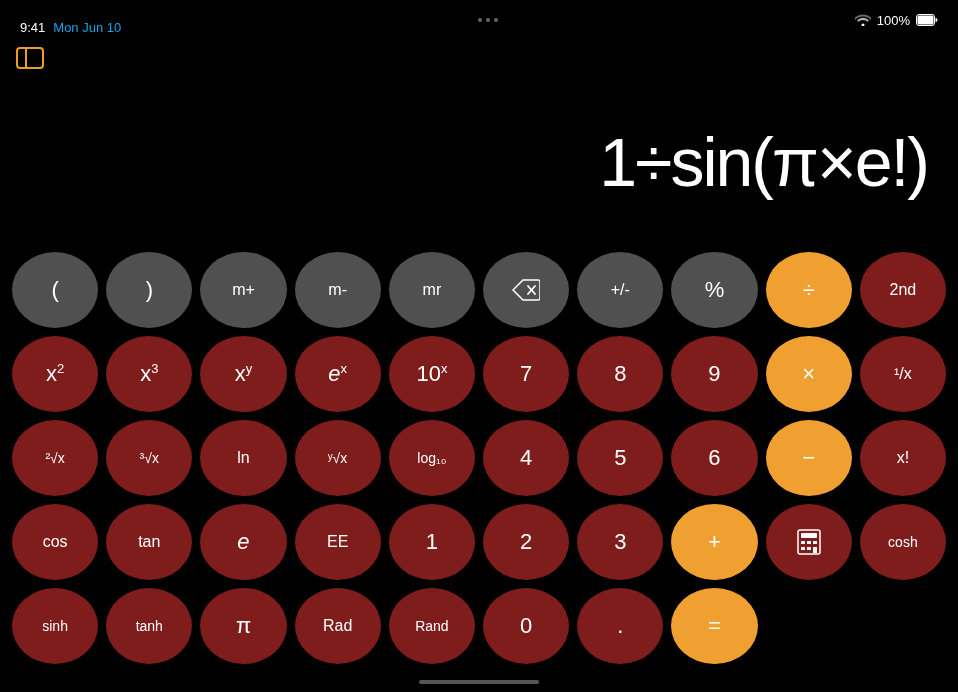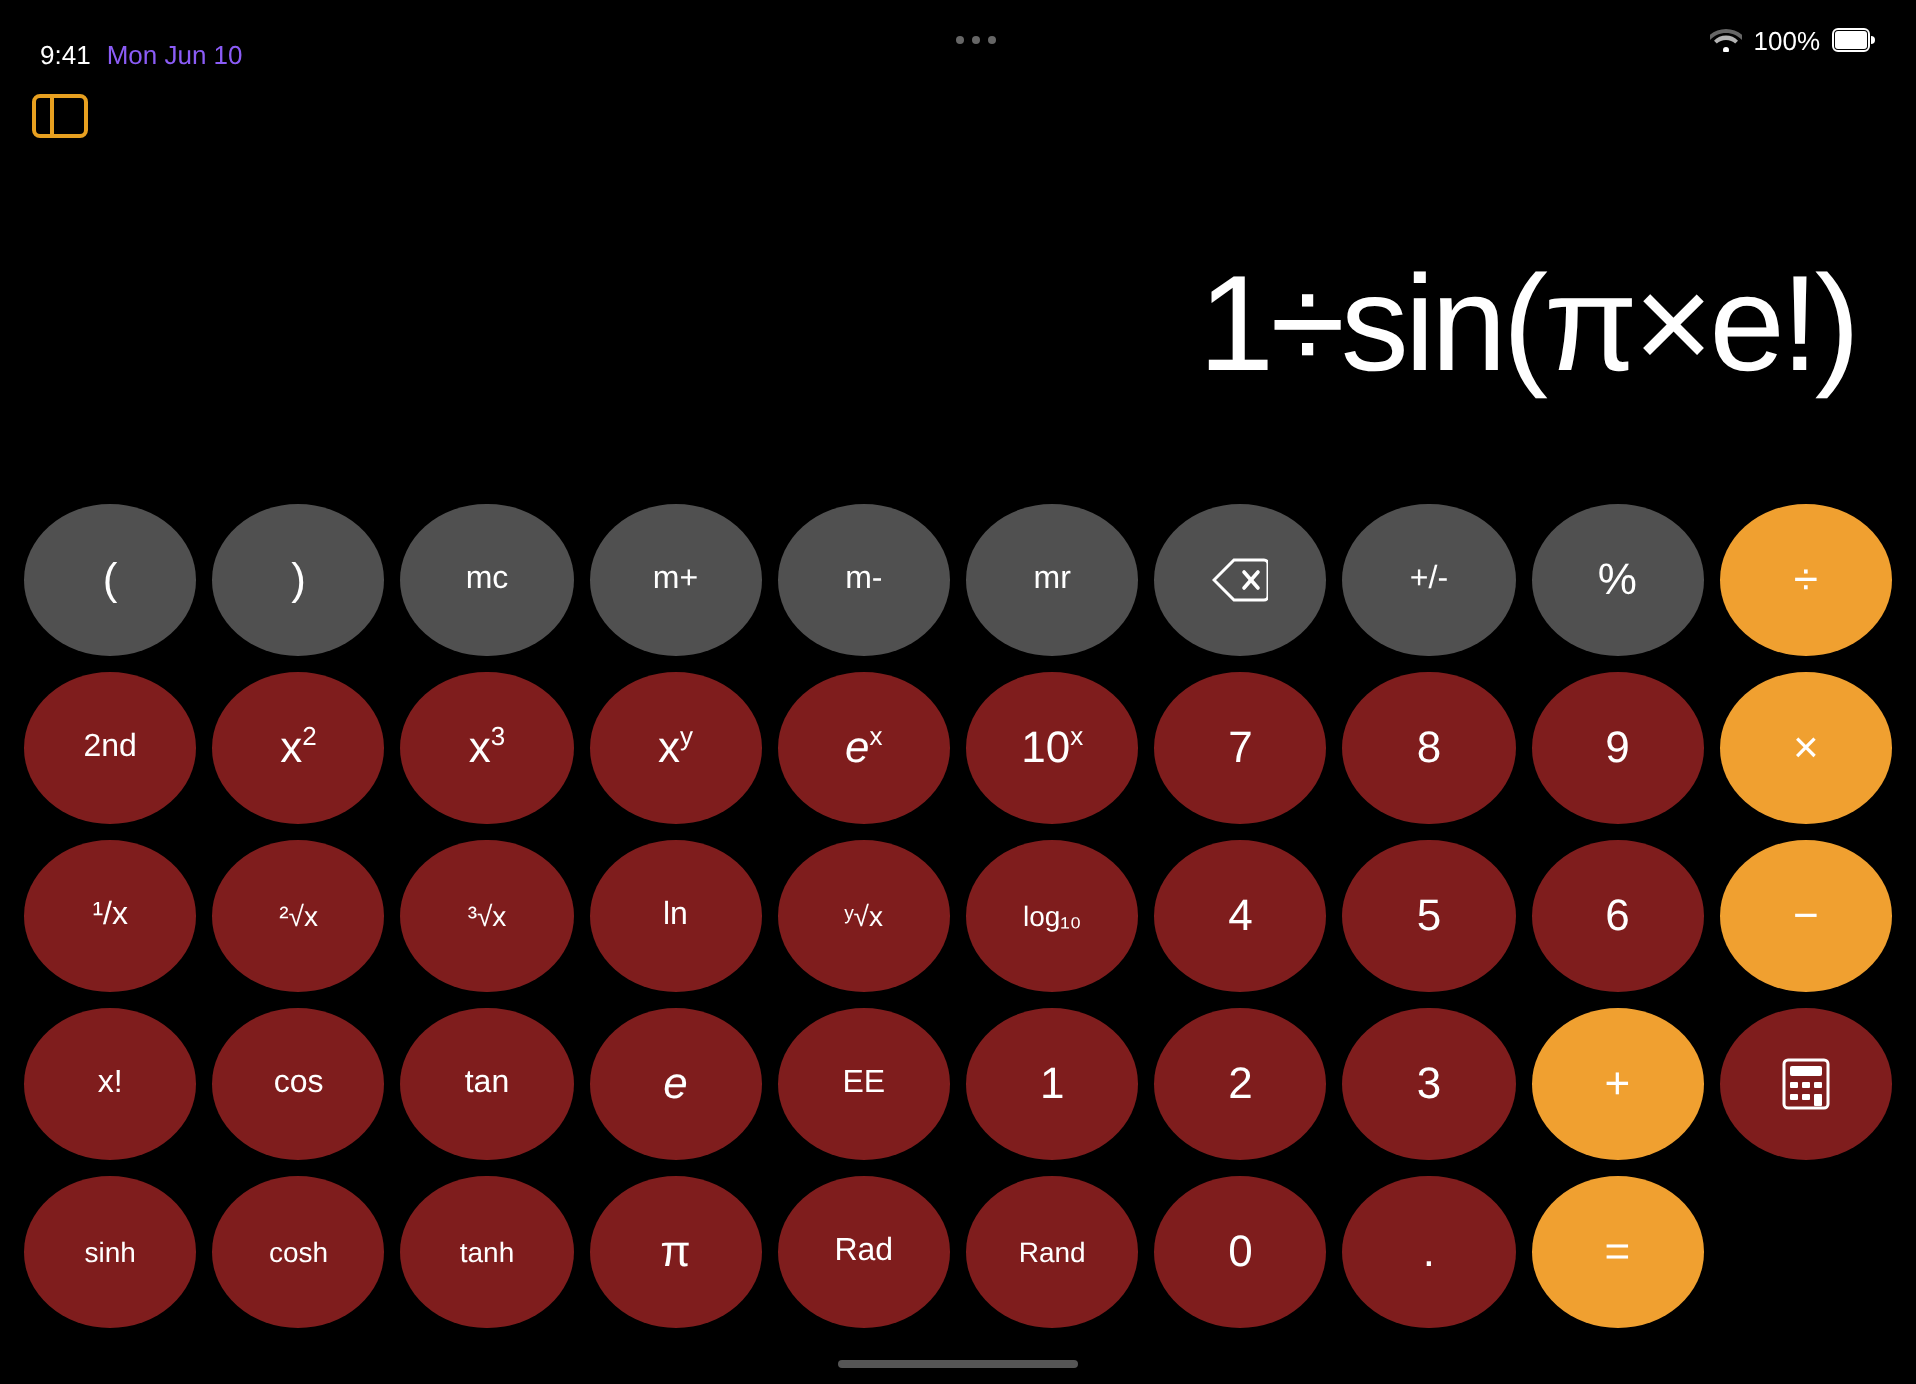--- a/index.html
+++ b/index.html
@@ -157,21 +157,21 @@
       background: #555;
       border-radius: 2px;
     }
   </style>
 </head>
 <body>
 
 <div class="status-bar">
   <div style="display:flex;align-items:center;gap:8px;">
     <span class="status-time">9:41</span>
-    <span class="status-time" style="font-size:13px;color:#8b5cf6;">Mon Jun 10</span>
+    <span class="status-time" style="font-size:13px;color:#0ea5e9;">Mon Jun 10</span>
   </div>
   <div class="status-center">
     <div class="status-dot"></div>
     <div class="status-dot"></div>
     <div class="status-dot"></div>
   </div>
   <div class="status-right">
 
     <svg width="16" height="12" viewBox="0 0 16 12" fill="white">
       <path d="M8 9.5a1.5 1.5 0 1 1 0 3 1.5 1.5 0 0 1 0-3z"></path>
@@ -197,23 +197,20 @@
 </div>
 
 <div class="calc-container">
   <div class="btn-grid">
 
     <button class="btn dark-gray">
       <span>(</span>
     </button>
     <button class="btn dark-gray">
       <span>)</span>
-    </button>
-    <button class="btn dark-gray">
-      <span class="btn-text-sm">mc</span>
     </button>
     <button class="btn dark-gray">
       <span class="btn-text-sm">m+</span>
     </button>
     <button class="btn dark-gray">
       <span class="btn-text-sm">m-</span>
     </button>
     <button class="btn dark-gray">
       <span class="btn-text-sm">mr</span>
     </button>
@@ -332,24 +329,24 @@
         <rect x="6" y="5" width="16" height="5" rx="1" fill="white"></rect>
         <rect x="6" y="13" width="4" height="3" rx="0.5" fill="white"></rect>
         <rect x="12" y="13" width="4" height="3" rx="0.5" fill="white"></rect>
         <rect x="18" y="13" width="4" height="3" rx="0.5" fill="white"></rect>
         <rect x="6" y="19" width="4" height="3" rx="0.5" fill="white"></rect>
         <rect x="12" y="19" width="4" height="3" rx="0.5" fill="white"></rect>
         <rect x="18" y="19" width="4" height="6" rx="0.5" fill="white"></rect>
       </svg>
     </button>
     <button class="btn">
+      <span class="btn-text-xs">cosh</span>
+    </button>
+    <button class="btn">
       <span class="btn-text-xs">sinh</span>
-    </button>
-    <button class="btn">
-      <span class="btn-text-xs">cosh</span>
     </button>
     <button class="btn">
       <span class="btn-text-xs">tanh</span>
     </button>
     <button class="btn">
       <span>π</span>
     </button>
     <button class="btn">
       <span class="btn-text-sm">Rad</span>
     </button>

